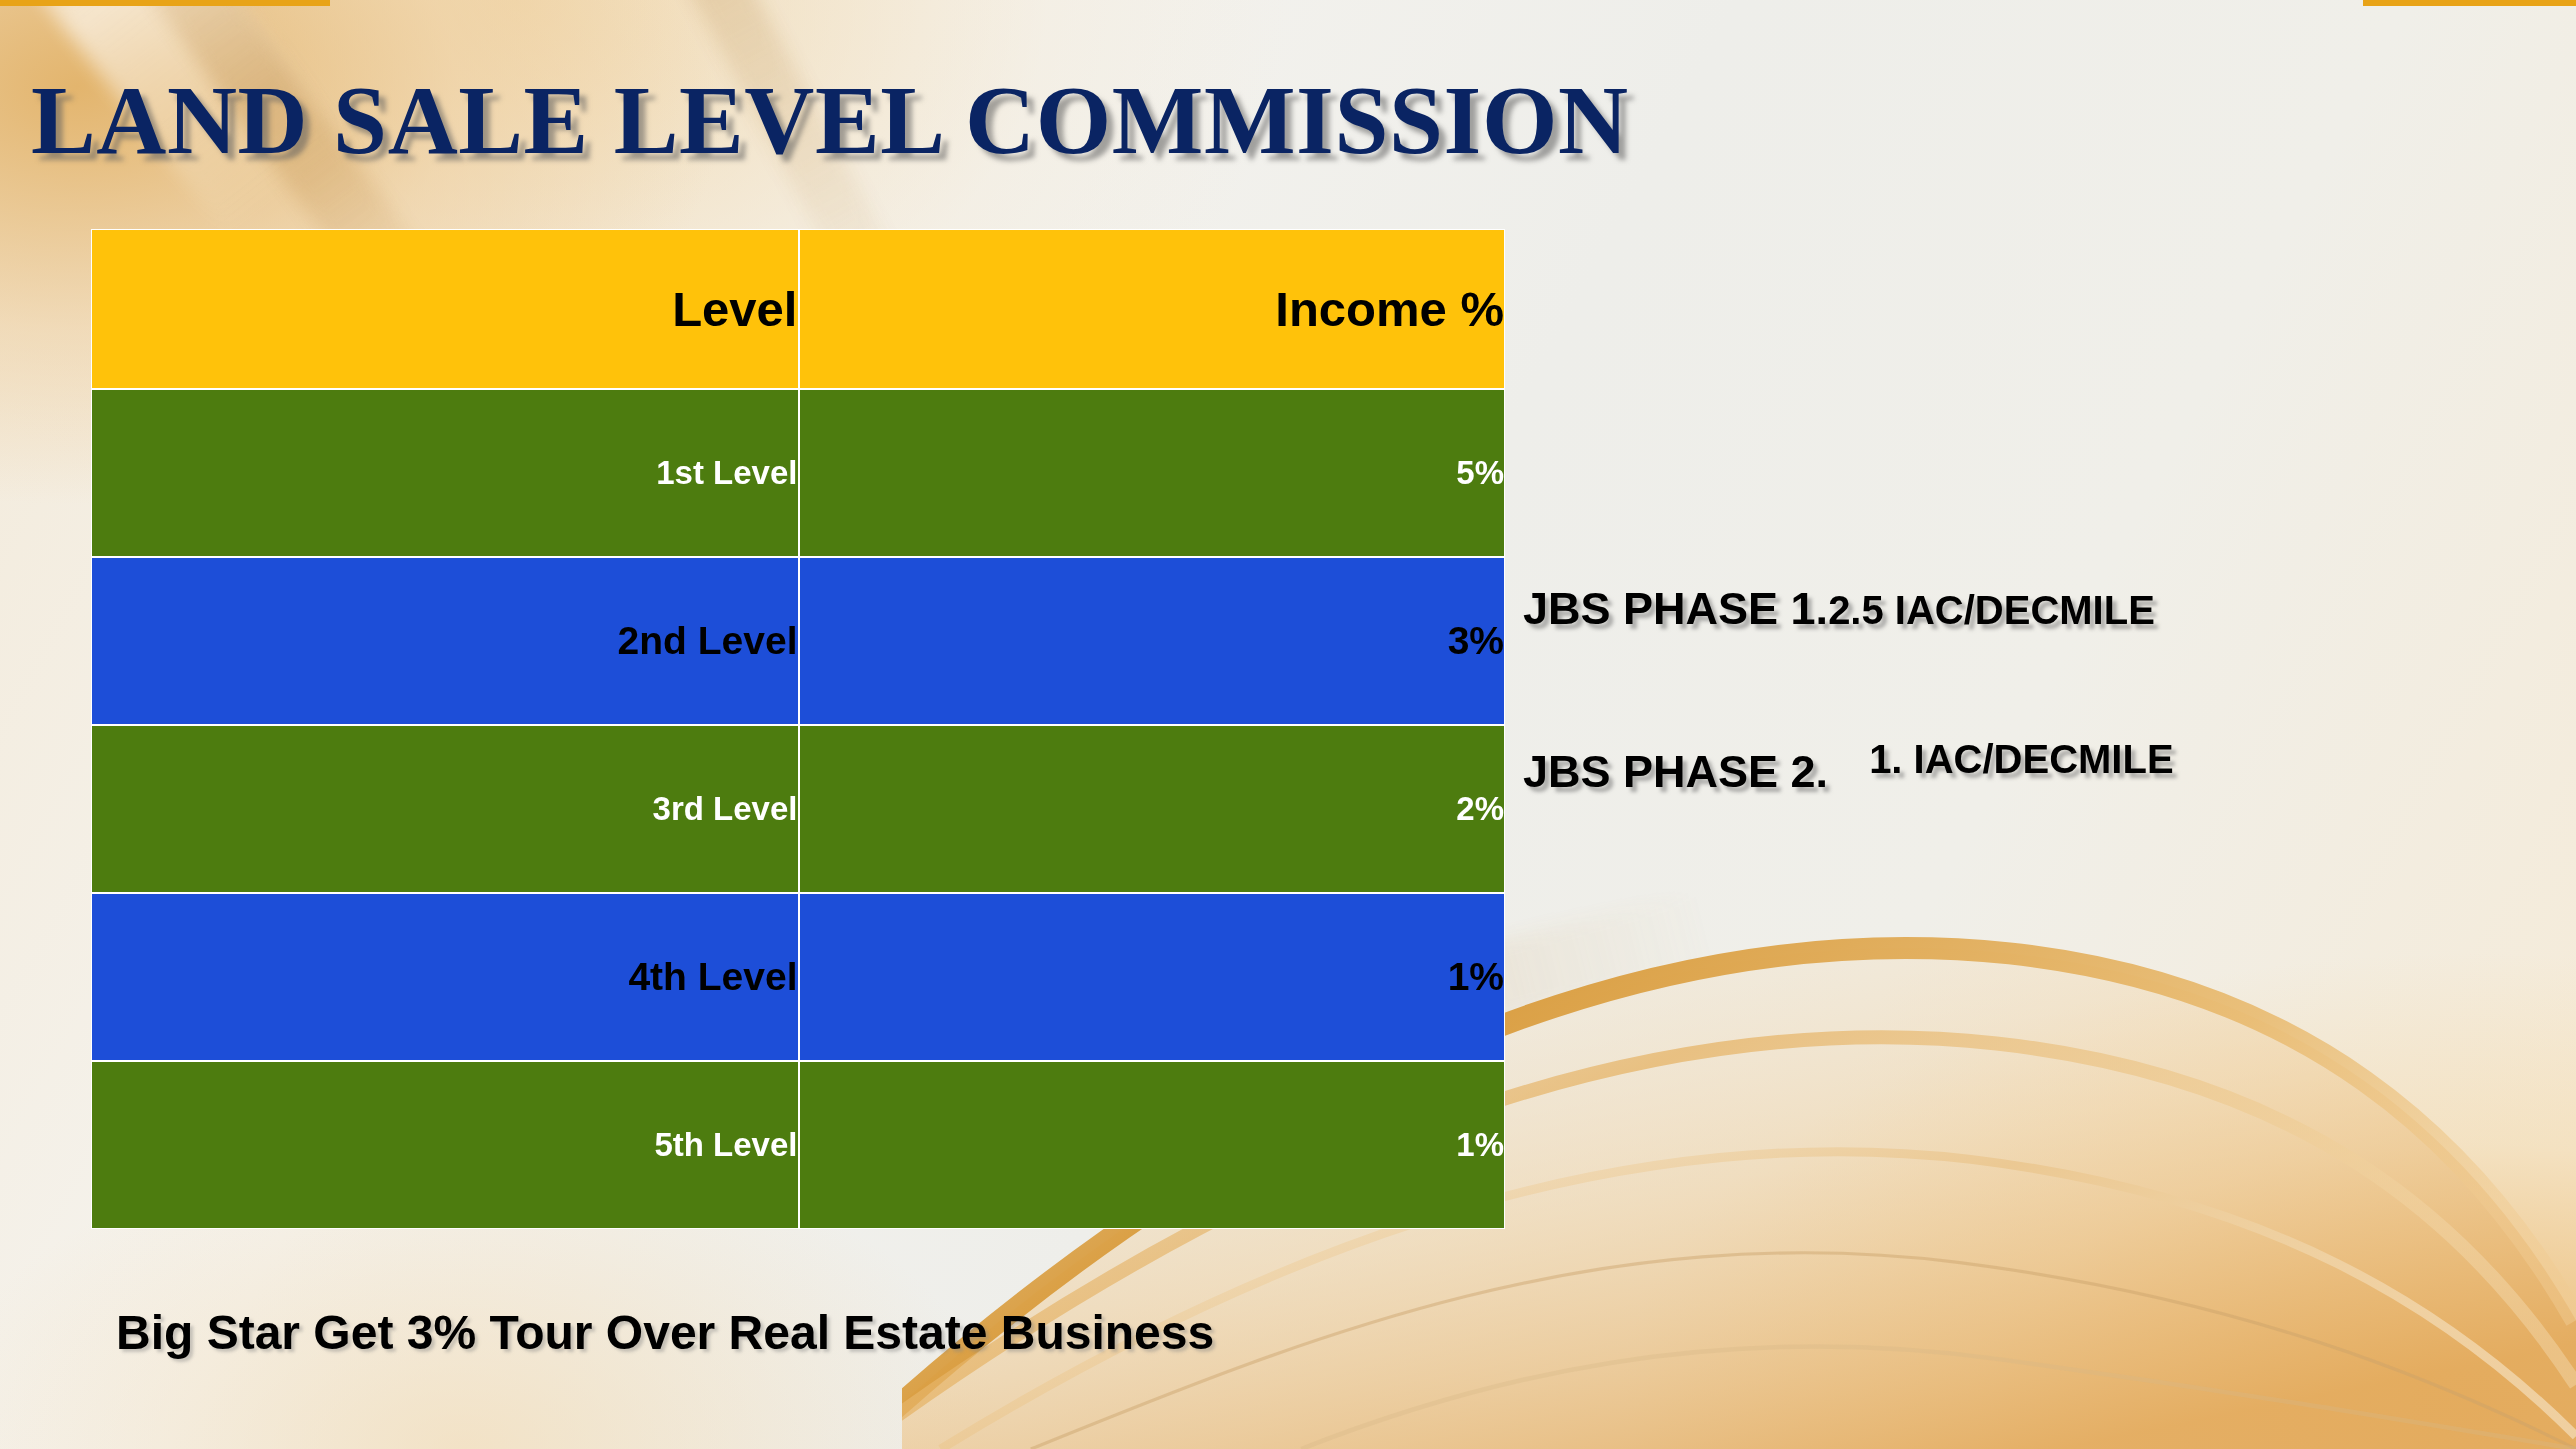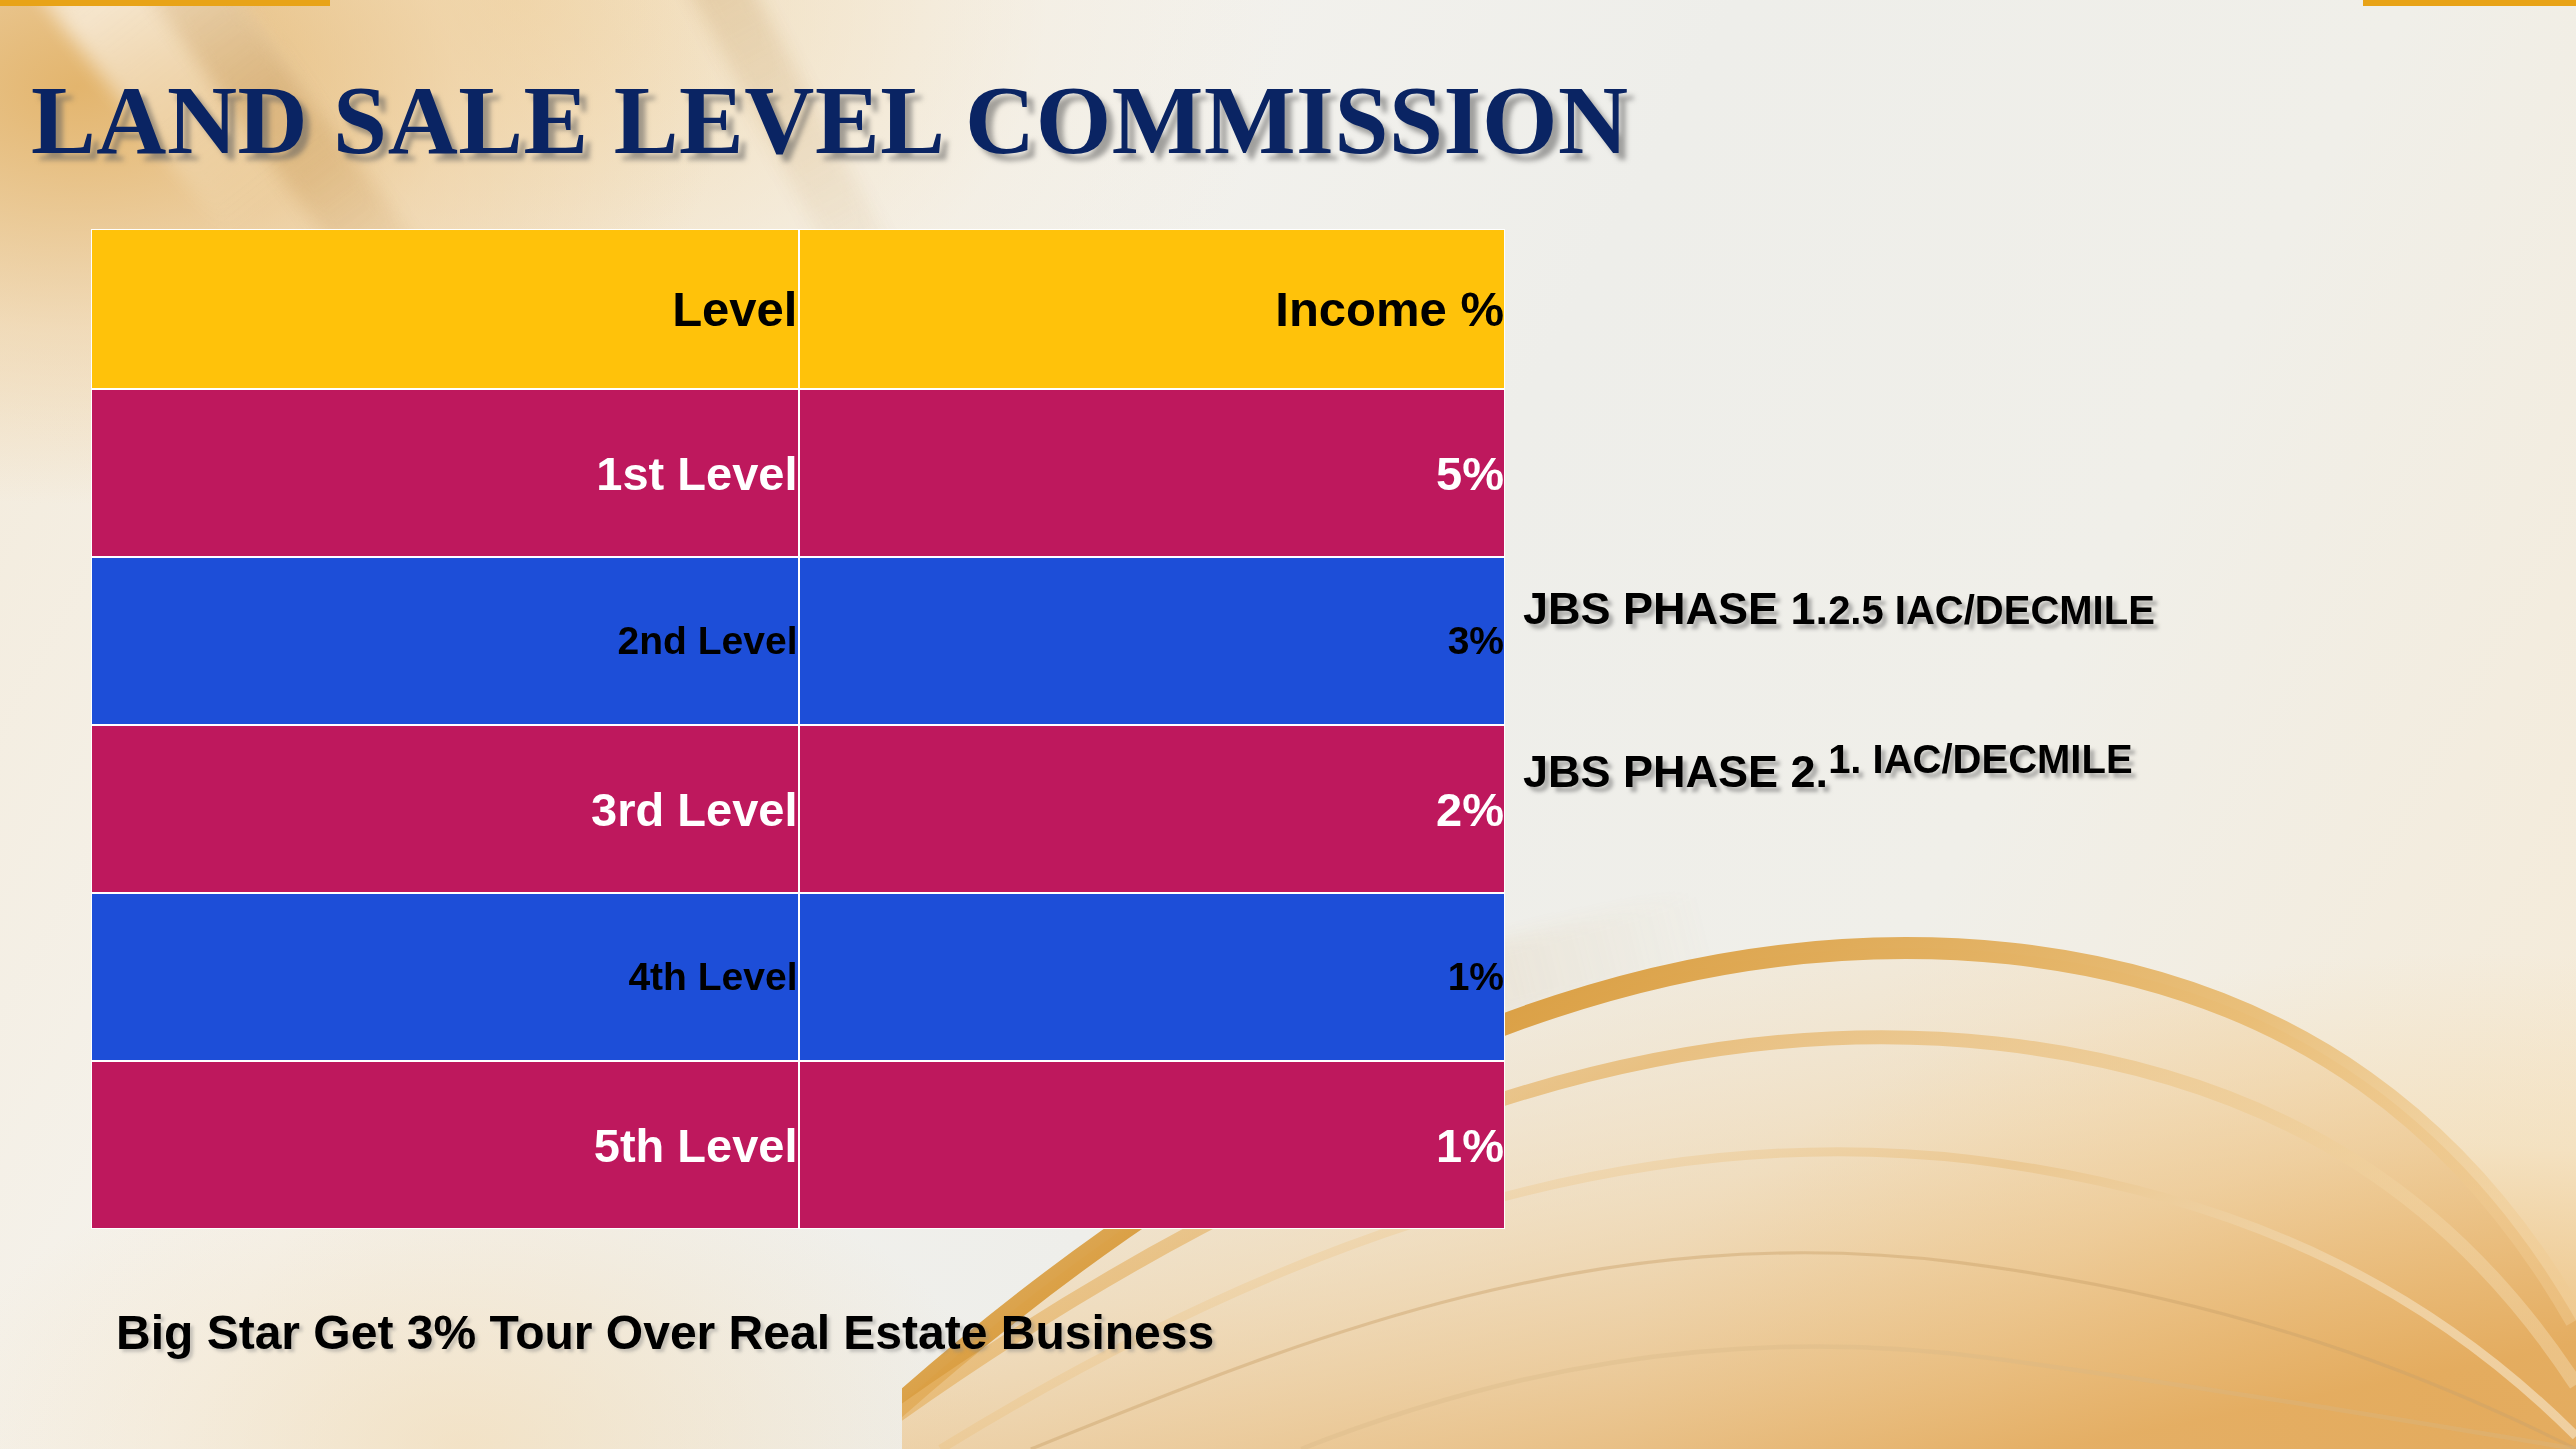--- a/index.html
+++ b/index.html
@@ -86,23 +86,23 @@
   #commission-table .col-income { width: 706px; }
 
   .hdr-cell {
     background: #ffc20a;
     color: #000000;
     font-size: 49px;
     font-weight: bold;
     height: 158px;
   }
   .row-red td {
-    background: #be185d;
+    background: #4d7c0f;
     color: #ffffff;
-    font-size: 47px;
+    font-size: 33px;
     font-weight: bold;
     height: 166px;
   }
   .row-yellow td {
     background: #1d4ed8;
     color: #000000;
     font-size: 39px;
     font-weight: bold;
     height: 166px;
   }
@@ -112,21 +112,21 @@
     position: absolute;
     white-space: nowrap;
     color: #000000;
     font-weight: bold;
     text-shadow: 4.5px 4.5px 3.9px rgba(120,120,120,0.55);
   }
   #phase-1 { left: 1523px; top: 583px; }
   #phase-2 { left: 1523px; top: 746px; }
   .phase-main { font-size: 45px; }
   .phase-sub  { font-size: 40px; }
-  #phase-2 .phase-sub { position: relative; top: -14px; }
+  #phase-2 .phase-sub { position: relative; top: -14px; margin-left: 41px; }
 
   
   #footer-note {
     position: absolute;
     left: 95px;
     top: 1305px;
     font-size: 48px;
     font-weight: bold;
     color: #000000;
     white-space: nowrap;

